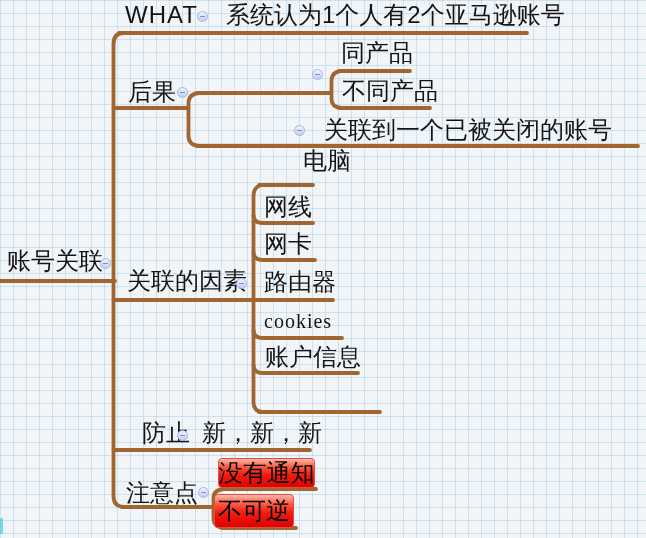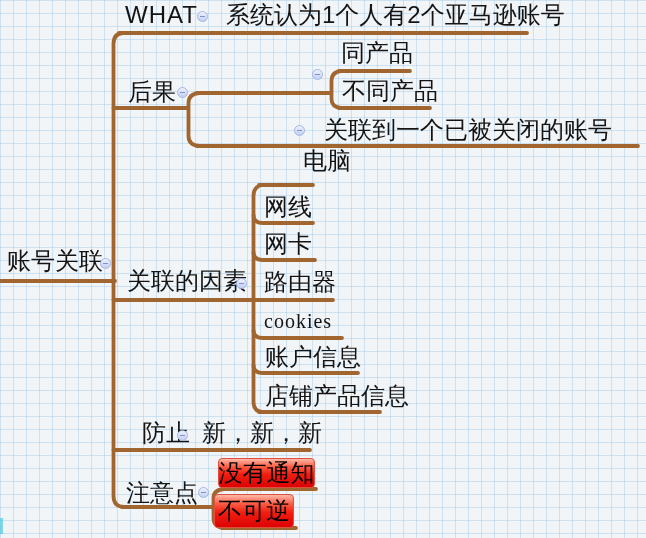--- a/index.html
+++ b/index.html
@@ -114,21 +114,20 @@
   <div class="icon" style="left:236px;top:278px;">
       <span class="minus"></span>
     </div>
 
   <div class="node" style="left:264px;top:151px;margin-left:39px;">电脑</div>
   <div class="node" style="left:264px;top:197px;">网线</div>
   <div class="node" style="left:264px;top:234px;">网卡</div>
   <div class="node" style="left:264px;top:272px;">路由器</div>
   <div class="node latin" style="left:264px;top:311px;font-size:20px;font-family:Liberation Serif, serif;">cookies</div>
   <div class="node" style="left:265px;top:347px;">账户信息</div>
-  <div class="node" style="left:265px;top:386px;">店铺产品信息</div>
 
   <div class="node" style="left:142px;top:423px;">防止</div>
   <div class="icon" style="left:177px;top:430px;">
       <span class="minus"></span>
     </div>
   <div class="node" style="left:202px;top:423px;">新，新，新</div>
 
   <div class="node" style="left:126px;top:483px;">注意点</div>
   <div class="icon" style="left:198px;top:487px;">
       <span class="minus"></span>

